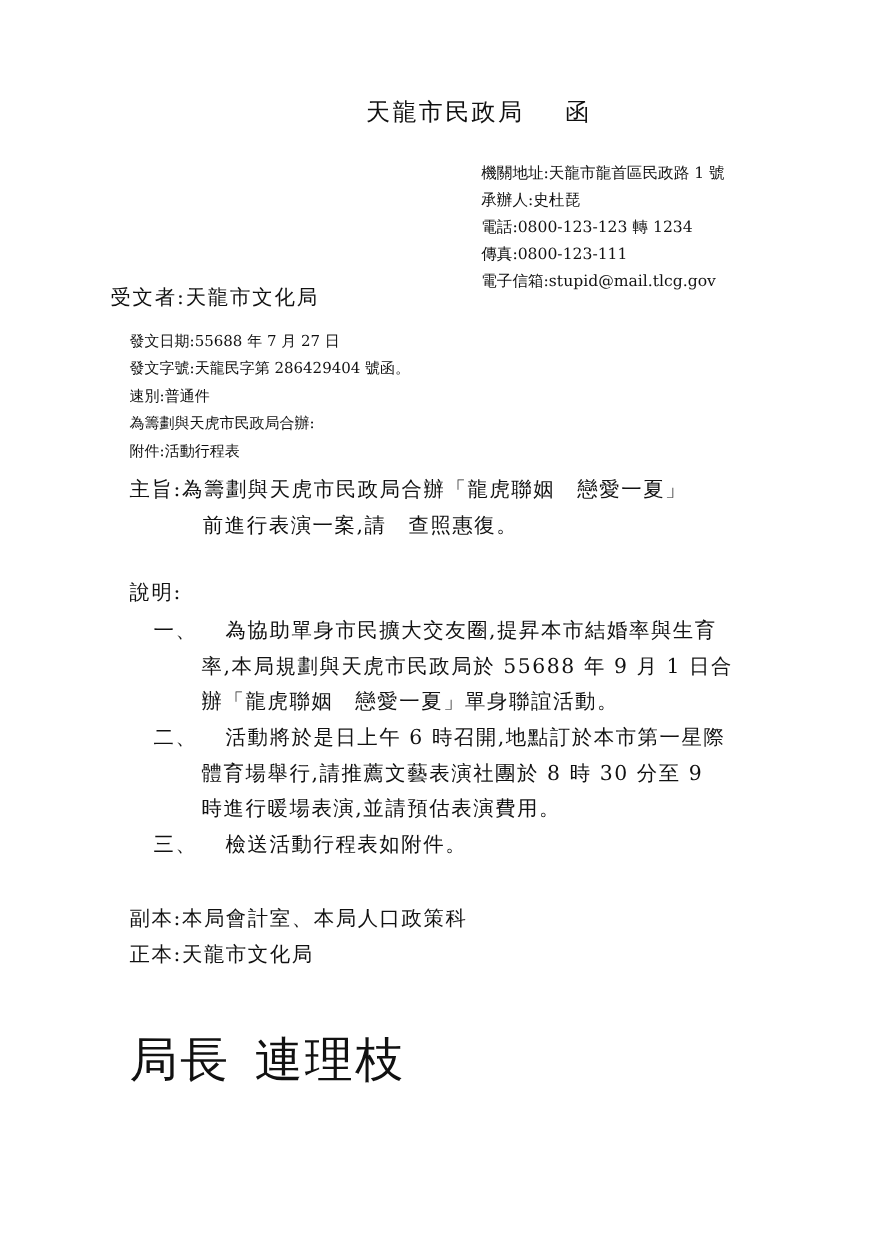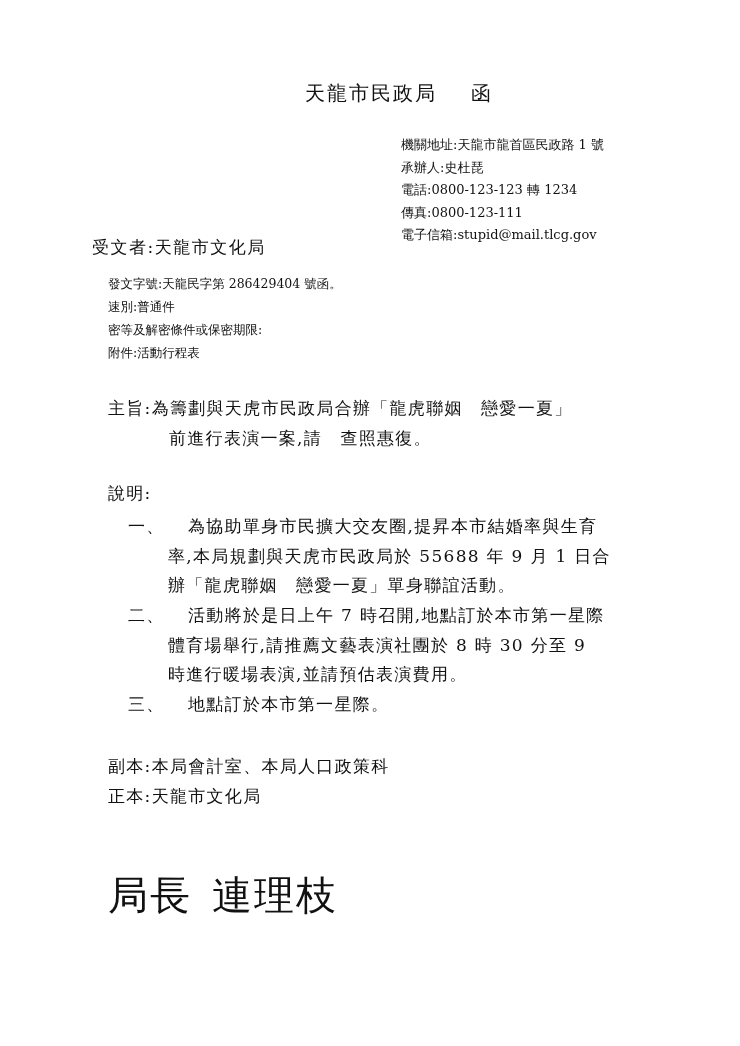--- a/index.html
+++ b/index.html
@@ -16,68 +16,69 @@
   .meta { left: 108px; top: 272px; font-size: 12.5px; line-height: 23px; }
   .body17 { font-size: 17px; letter-spacing: 1.3px; }
   .subject { left: 108px; top: 394px; line-height: 29.5px; }
   .subject .indent { padding-left: 61px; }
   .explain-label { left: 108px; top: 482px; }
   .item { left: 108px; line-height: 29.5px; }
   .item .num { display: inline-block; width: 60px; text-align: left; padding-left: 20px; box-sizing: border-box; }
   .item .cont { display: inline-block; margin-left: 20px; }
   .item .indent { padding-left: 60px; }
   .cc { left: 108px; top: 752px; line-height: 29.5px; }
-  .signature { left: 108px; top: 856px; font-size: 40px; letter-spacing: 2px; margin-top: 12px; }
+  .signature { left: 108px; top: 856px; font-size: 40px; letter-spacing: 2px; }
   .signature .name { margin-left: 20px; }
 </style>
 </head>
 <body>
 
 <div class="abs title">
   <span>天龍市民政局</span><span class="wen">函</span>
 </div>
 
 <div class="abs info" style="top:134px;">
   <div>機關地址:天龍市龍首區民政路 1 號</div>
   <div>承辦人:史杜琵</div>
   <div>電話:0800-123-123 轉 1234</div>
   <div>傳真:0800-123-111</div>
   <div>電子信箱:stupid@mail.tlcg.gov</div>
 </div>
 
 <div class="abs recipient">受文者:天龍市文化局</div>
 
 <div class="abs meta">
+  <div>發文日期:55688 年 7 月 27 日</div>
   <div>發文字號:天龍民字第 286429404 號函。</div>
   <div>速別:普通件</div>
-  <div>密等及解密條件或保密期限:</div>
+  <div>為籌劃與天虎市民政局合辦:</div>
   <div>附件:活動行程表</div>
 </div>
 
 <div class="abs body17 subject">
   <div><span>主旨:</span><span>為籌劃與天虎市民政局合辦「龍虎聯姻　戀愛一夏」</span></div>
   <div class="indent">前進行表演一案,請　查照惠復。</div>
 </div>
 
 <div class="abs body17 explain-label">說明:</div>
 
 <div class="abs body17 item" style="top:512px;">
   <div><span class="num">一、</span><span class="cont">為協助單身市民擴大交友圈,提昇本市結婚率與生育</span></div>
   <div class="indent">率,本局規劃與天虎市民政局於 55688 年 9 月 1 日合</div>
   <div class="indent">辦「龍虎聯姻　戀愛一夏」單身聯誼活動。</div>
 </div>
 
 <div class="abs body17 item" style="top:601px;">
-  <div><span class="num">二、</span><span class="cont">活動將於是日上午 7 時召開,地點訂於本市第一星際</span></div>
+  <div><span class="num">二、</span><span class="cont">活動將於是日上午 6 時召開,地點訂於本市第一星際</span></div>
   <div class="indent">體育場舉行,請推薦文藝表演社團於 8 時 30 分至 9</div>
   <div class="indent">時進行暖場表演,並請預估表演費用。</div>
 </div>
 
 <div class="abs body17 item" style="top:690px;">
-  <div><span class="num">三、</span><span class="cont">地點訂於本市第一星際。</span></div>
+  <div><span class="num">三、</span><span class="cont">檢送活動行程表如附件。</span></div>
 </div>
 
 <div class="abs body17 cc">
   <div>副本:本局會計室、本局人口政策科</div>
   <div>正本:天龍市文化局</div>
 </div>
 
 <div class="abs signature">
   <span>局長</span><span class="name">連理枝</span>
 </div>

